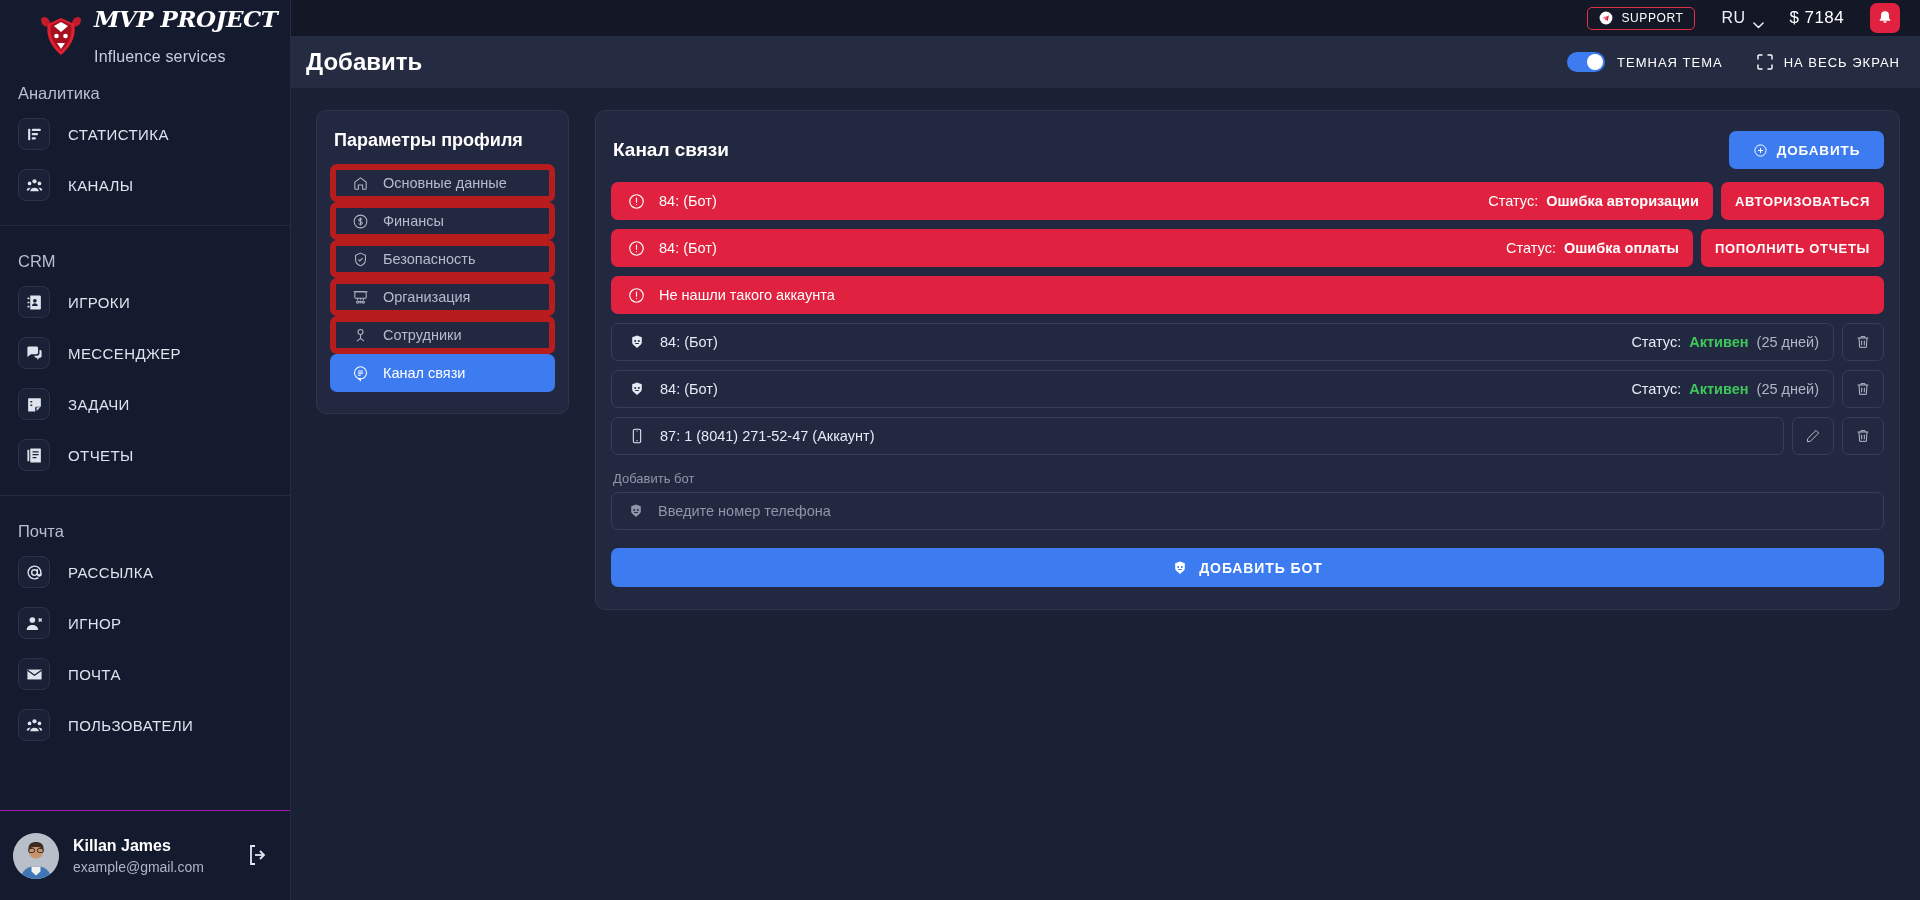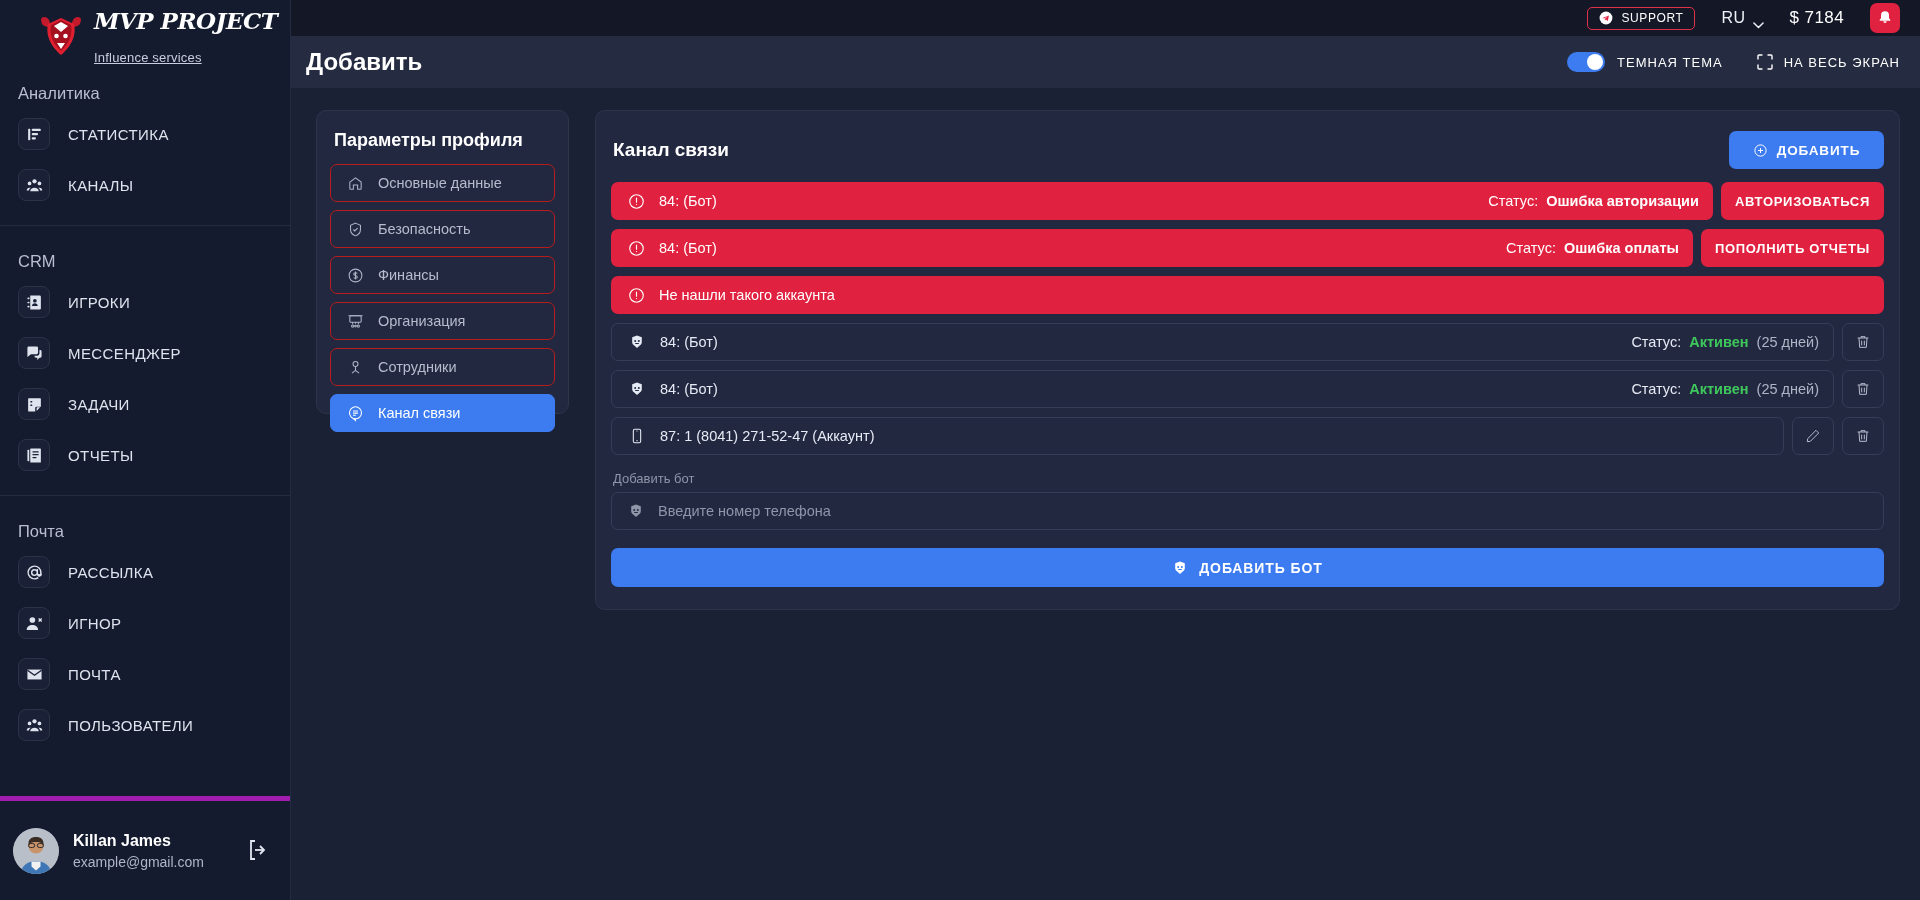--- a/index.html
+++ b/index.html
@@ -23,21 +23,21 @@
     height: 72px; display: flex; align-items: center;
     padding-left: 38px; gap: 10px;
   }
   .logo-mark { width: 46px; height: 44px; flex: 0 0 46px; }
   .logo-text { display: flex; flex-direction: column; line-height: 1; }
   .logo-title {
     font-family: "DejaVu Serif", serif;
     font-weight: bold; font-style: italic;
     color: #ffffff; font-size: 23px; letter-spacing: -0.5px;
   }
-  .logo-sub { color: #c9cede; font-size: 13px; margin-top: 19px; letter-spacing: .2px; text-decoration: underline; }
+  .logo-sub { color: #c9cede; font-size: 16px; margin-top: 19px; letter-spacing: .2px; }
 
   .nav-section { padding: 0 0 10px 0; }
   .nav-section + .nav-section { border-top: 1px solid #242b40; padding-top: 14px; }
   .nav-caption {
     color: #b9bfd0; font-size: 16.5px; padding: 12px 0 10px 18px;
   }
   .nav-item {
     display: flex; align-items: center; gap: 18px;
     height: 42px; margin: 0 12px 9px 12px; padding-left: 6px;
     border-radius: 8px; cursor: pointer;
@@ -48,22 +48,22 @@
     display: flex; align-items: center; justify-content: center;
     background: #1a2036;
   }
   .nav-icon svg { width: 17px; height: 17px; fill: #dfe3ee; }
   .nav-label {
     color: #dfe3ee; font-size: 15px; letter-spacing: .4px;
   }
   .nav-spacer { flex: 1 1 auto; }
 
   .user-box {
-    border-top: 5px solid #a21caf;
-    height: 104px; display: flex; align-items: center;
+    border-top: 1px solid #a21caf;
+    height: 90px; display: flex; align-items: center;
     padding: 0 18px 0 13px; gap: 14px;
   }
   .avatar {
     width: 46px; height: 46px; border-radius: 50%;
     flex: 0 0 46px; overflow: hidden; background: #9aa3b4;
     position: relative;
   }
   .user-meta { flex: 1 1 auto; display: flex; flex-direction: column; gap: 4px; }
   .user-name { color: #ffffff; font-size: 16px; font-weight: bold; }
   .user-mail { color: #aeb5c7; font-size: 14px; }
@@ -119,22 +119,22 @@
 
   
   .params-card {
     width: 253px; flex: 0 0 253px;
     background: #222840; border: 1px solid #2d344c; border-radius: 10px;
     padding: 16px 13px 22px 13px; height: 304px;
   }
   .params-title { color: #ffffff; font-size: 18px; font-weight: bold; padding: 3px 0 13px 4px; }
   .param-item {
     display: flex; align-items: center; gap: 14px;
-    height: 38px; border: 1px solid #b91c1c; border-radius: 7px;
-    margin-bottom: 8px; padding-left: 16px; cursor: pointer;
+    height: 38px; border: 6px solid #b91c1c; border-radius: 7px;
+    padding-left: 16px; cursor: pointer;
     background: transparent;
   }
   .param-item.active { background: #3c7bf0; border-color: #3c7bf0; }
   .param-item svg { width: 17px; height: 17px; stroke: #aeb5c7; fill: none; stroke-width: 1.5; }
   .param-item.active svg { stroke: #ffffff; }
   .param-label { color: #b6bccd; font-size: 14.5px; }
   .param-item.active .param-label { color: #ffffff; }
 
   
   .channel-card {
@@ -449,32 +449,32 @@
 
         <div class="param-item">
           <svg viewBox="0 0 24 24">
               <path d="M4 10l8-6 8 6v9a1 1 0 01-1 1h-4v-6h-6v6H5a1 1 0 01-1-1z"></path>
             </svg>
           <span class="param-label">Основные данные</span>
         </div>
 
         <div class="param-item">
           <svg viewBox="0 0 24 24">
+              <circle cx="12" cy="12" r="9"></circle>
+              <path d="M14.5 9.2A2.8 2.8 0 0012 8c-1.5 0-2.5.8-2.5 2s1 1.8 2.5 2 2.5.8 2.5 2-1 2-2.5 2a2.8 2.8 0 01-2.5-1.2M12 6.5v11"></path>
+            </svg>
+          <span class="param-label">Финансы</span>
+        </div>
+
+        <div class="param-item">
+          <svg viewBox="0 0 24 24">
               <path d="M12 3l7 3v6c0 4.5-3 7.5-7 9-4-1.5-7-4.5-7-9V6z"></path>
               <path d="M9 12l2 2 4-4"></path>
             </svg>
           <span class="param-label">Безопасность</span>
-        </div>
-
-        <div class="param-item">
-          <svg viewBox="0 0 24 24">
-              <circle cx="12" cy="12" r="9"></circle>
-              <path d="M14.5 9.2A2.8 2.8 0 0012 8c-1.5 0-2.5.8-2.5 2s1 1.8 2.5 2 2.5.8 2.5 2-1 2-2.5 2a2.8 2.8 0 01-2.5-1.2M12 6.5v11"></path>
-            </svg>
-          <span class="param-label">Финансы</span>
         </div>
 
         <div class="param-item">
           <svg viewBox="0 0 24 24">
               <rect x="4" y="4" width="16" height="9" rx="1.5"></rect>
               <path d="M2 4h20M8 13v3M16 13v3M12 13v2"></path>
               <circle cx="8" cy="18.5" r="1.6"></circle>
               <circle cx="16" cy="18.5" r="1.6"></circle>
               <circle cx="12" cy="18.5" r="1.2"></circle>
             </svg>

